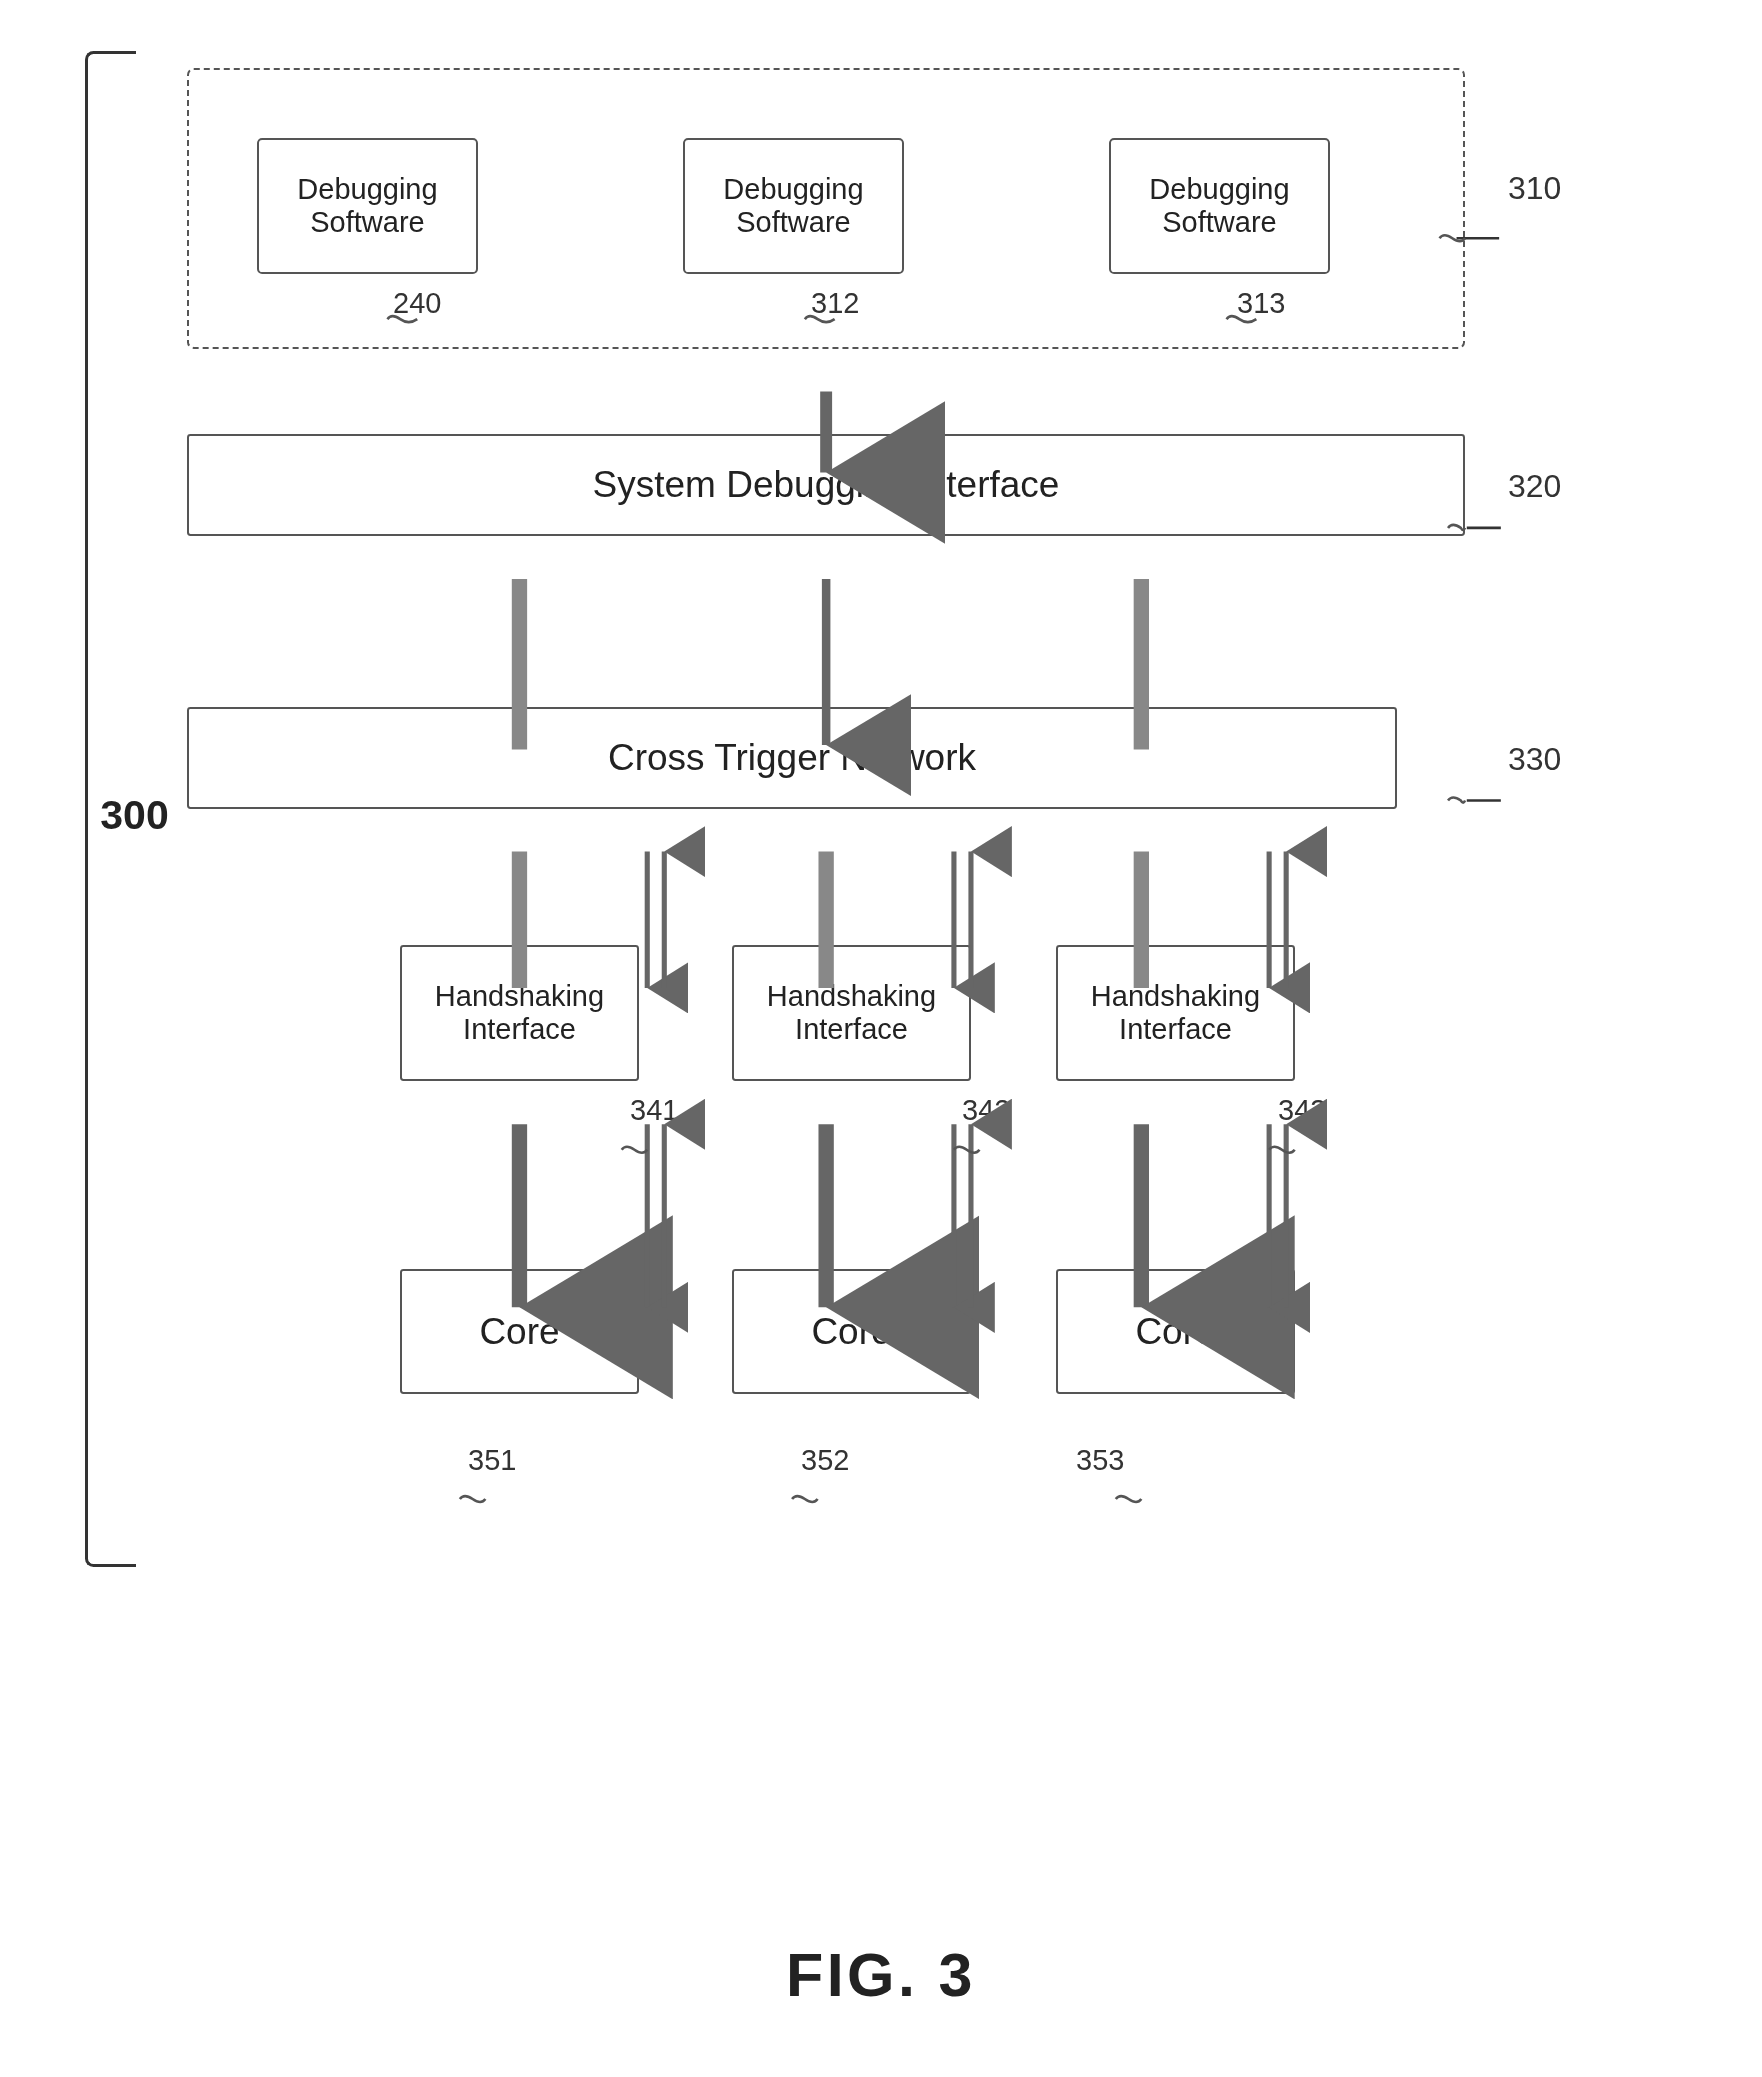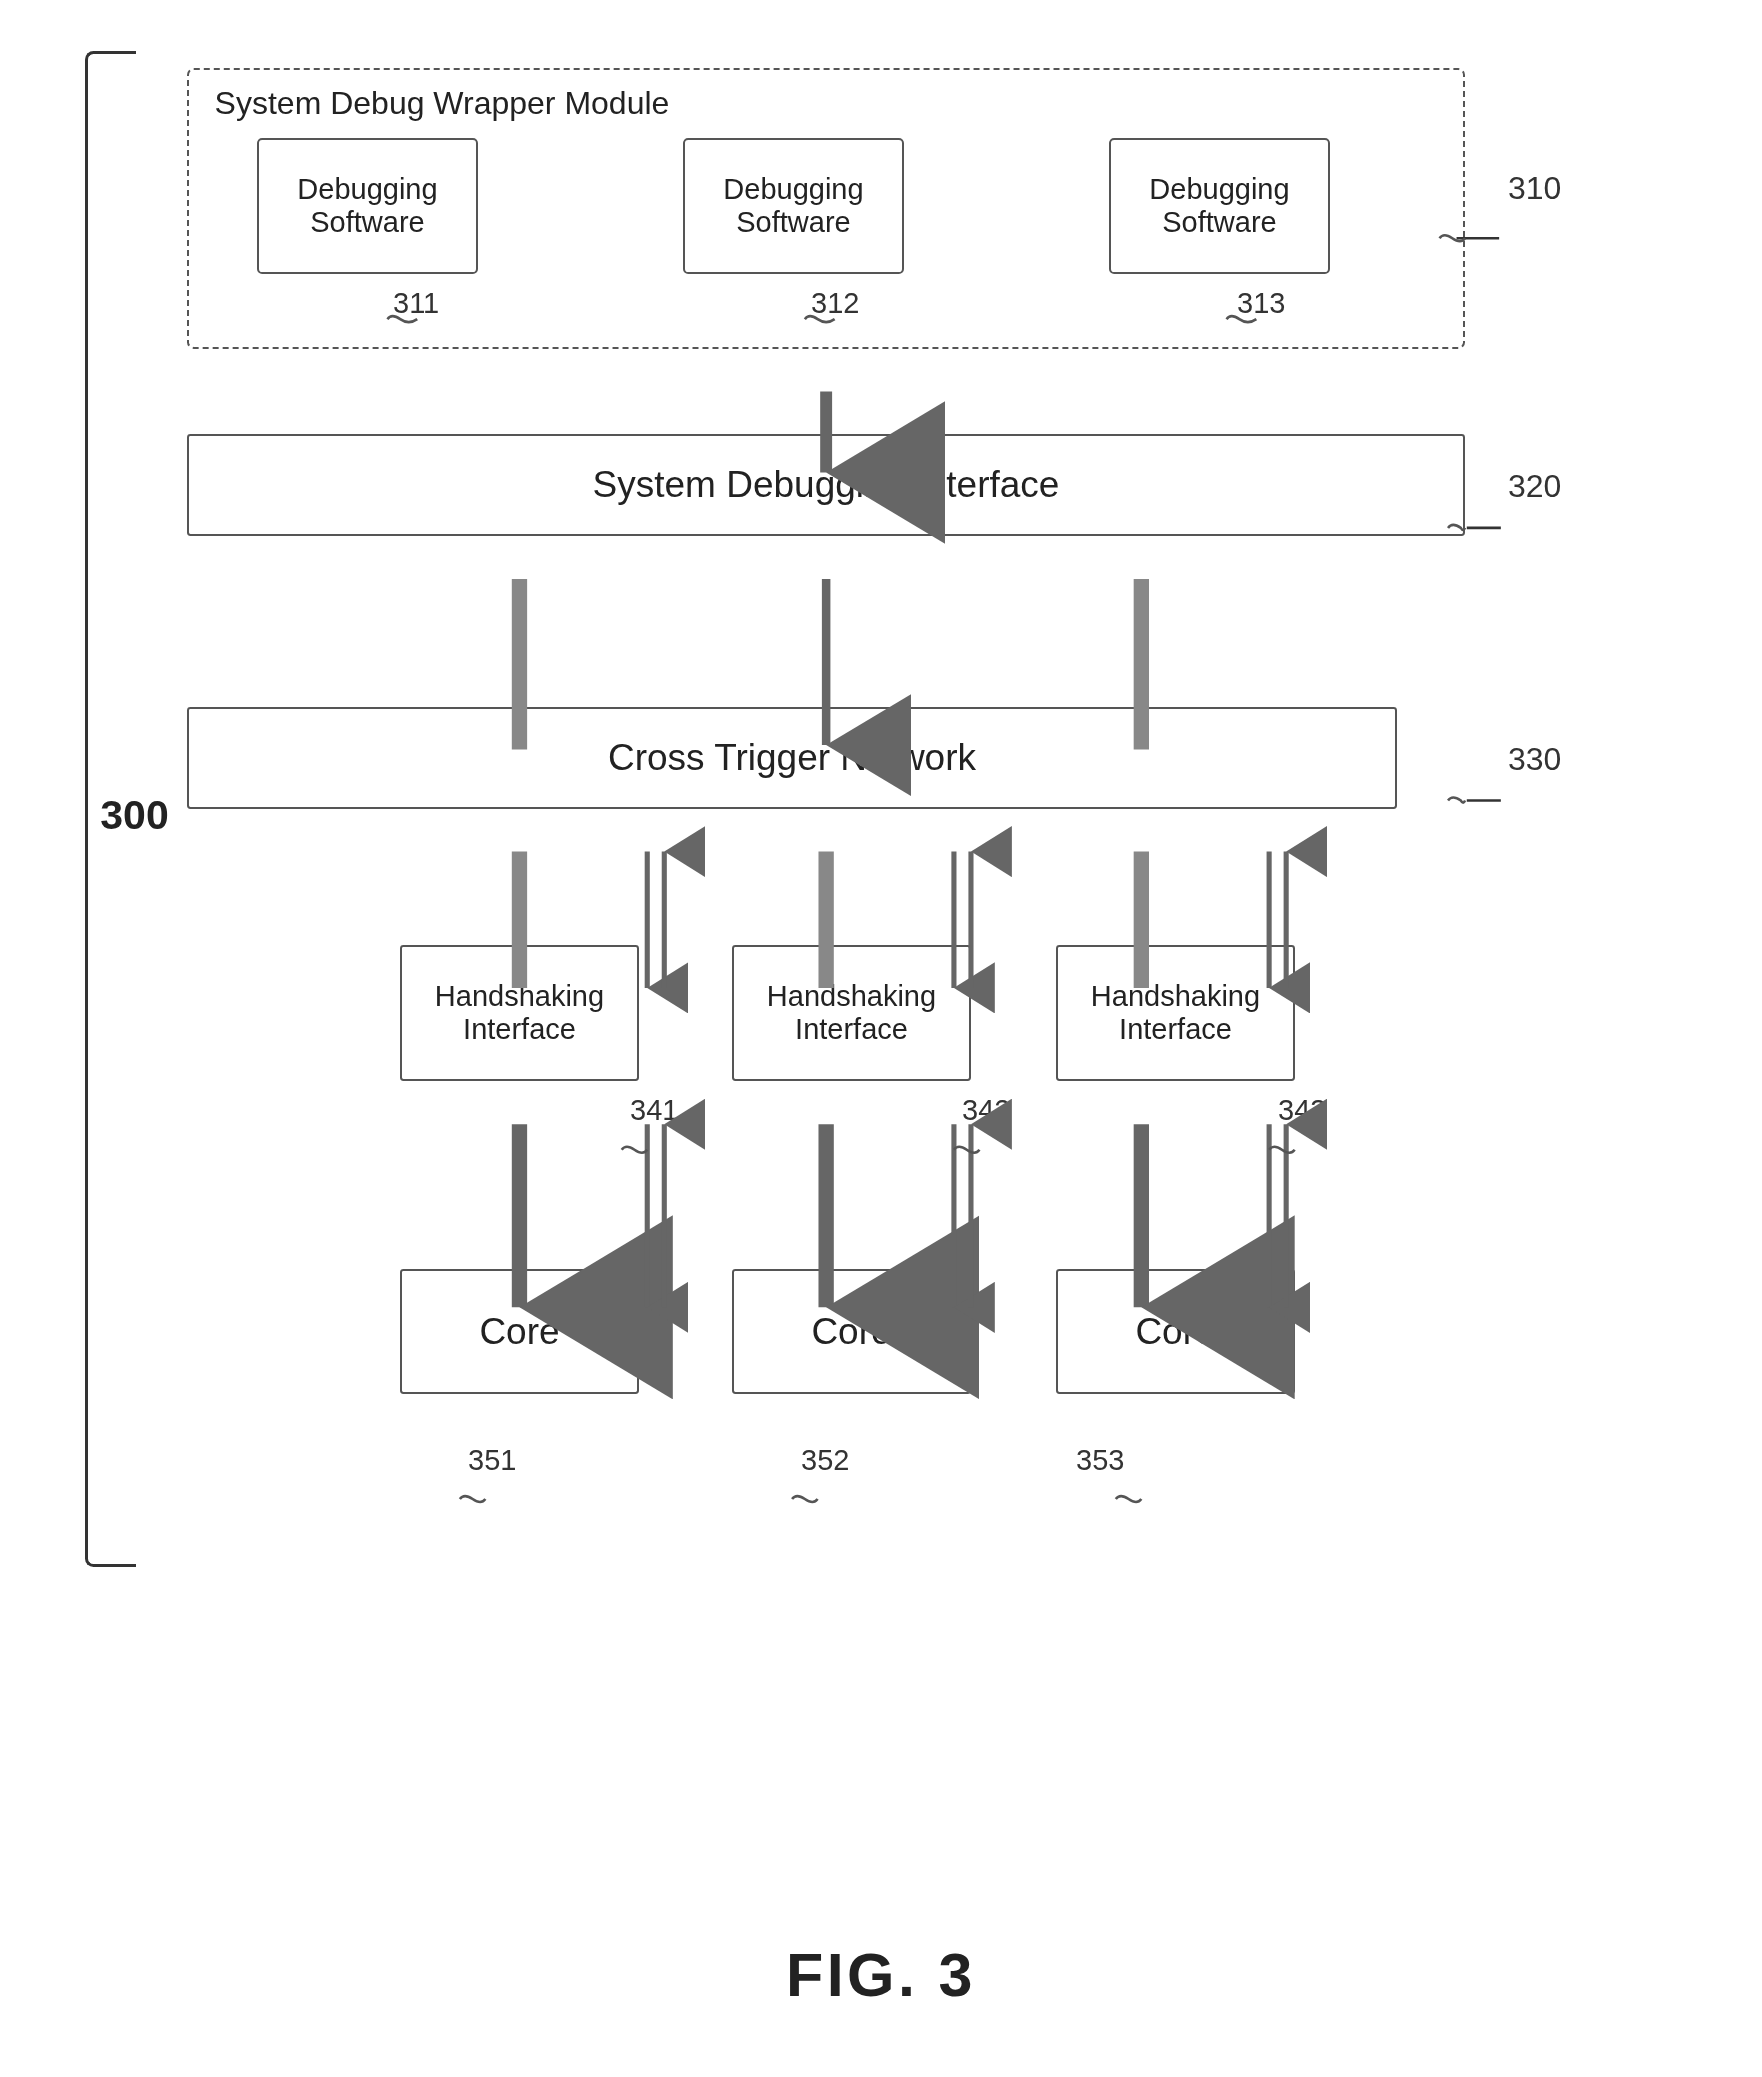--- a/index.html
+++ b/index.html
@@ -198,32 +198,31 @@
   </style>
 </head>
 <body>
 
 <div class="diagram-container">
 
   <div class="brace-300"></div>
   <div class="label-300">300</div>
 
   <div class="wrapper-module">
-    <span class="wrapper-module-label">System Debug Wrapper Module</span>
     <div class="debug-software-box debug-sw-1">
       <span>Debugging Software</span>
     </div>
     <div class="debug-software-box debug-sw-2">
       <span>Debugging Software</span>
     </div>
     <div class="debug-software-box debug-sw-3">
       <span>Debugging Software</span>
     </div>
 
-    <span class="tilde-ref" style="left:204px;top:217px;">311</span>
+    <span class="tilde-ref" style="left:204px;top:217px;">240</span>
     <span class="tilde-ref" style="left:622px;top:217px;">312</span>
     <span class="tilde-ref" style="left:1048px;top:217px;">313</span>
   </div>
 
   <span class="ref-label label-310">310</span>
 
   <div class="sdi-box">
     <span>System Debugging Interface</span>
   </div>
   <span class="ref-label label-320">320</span>

